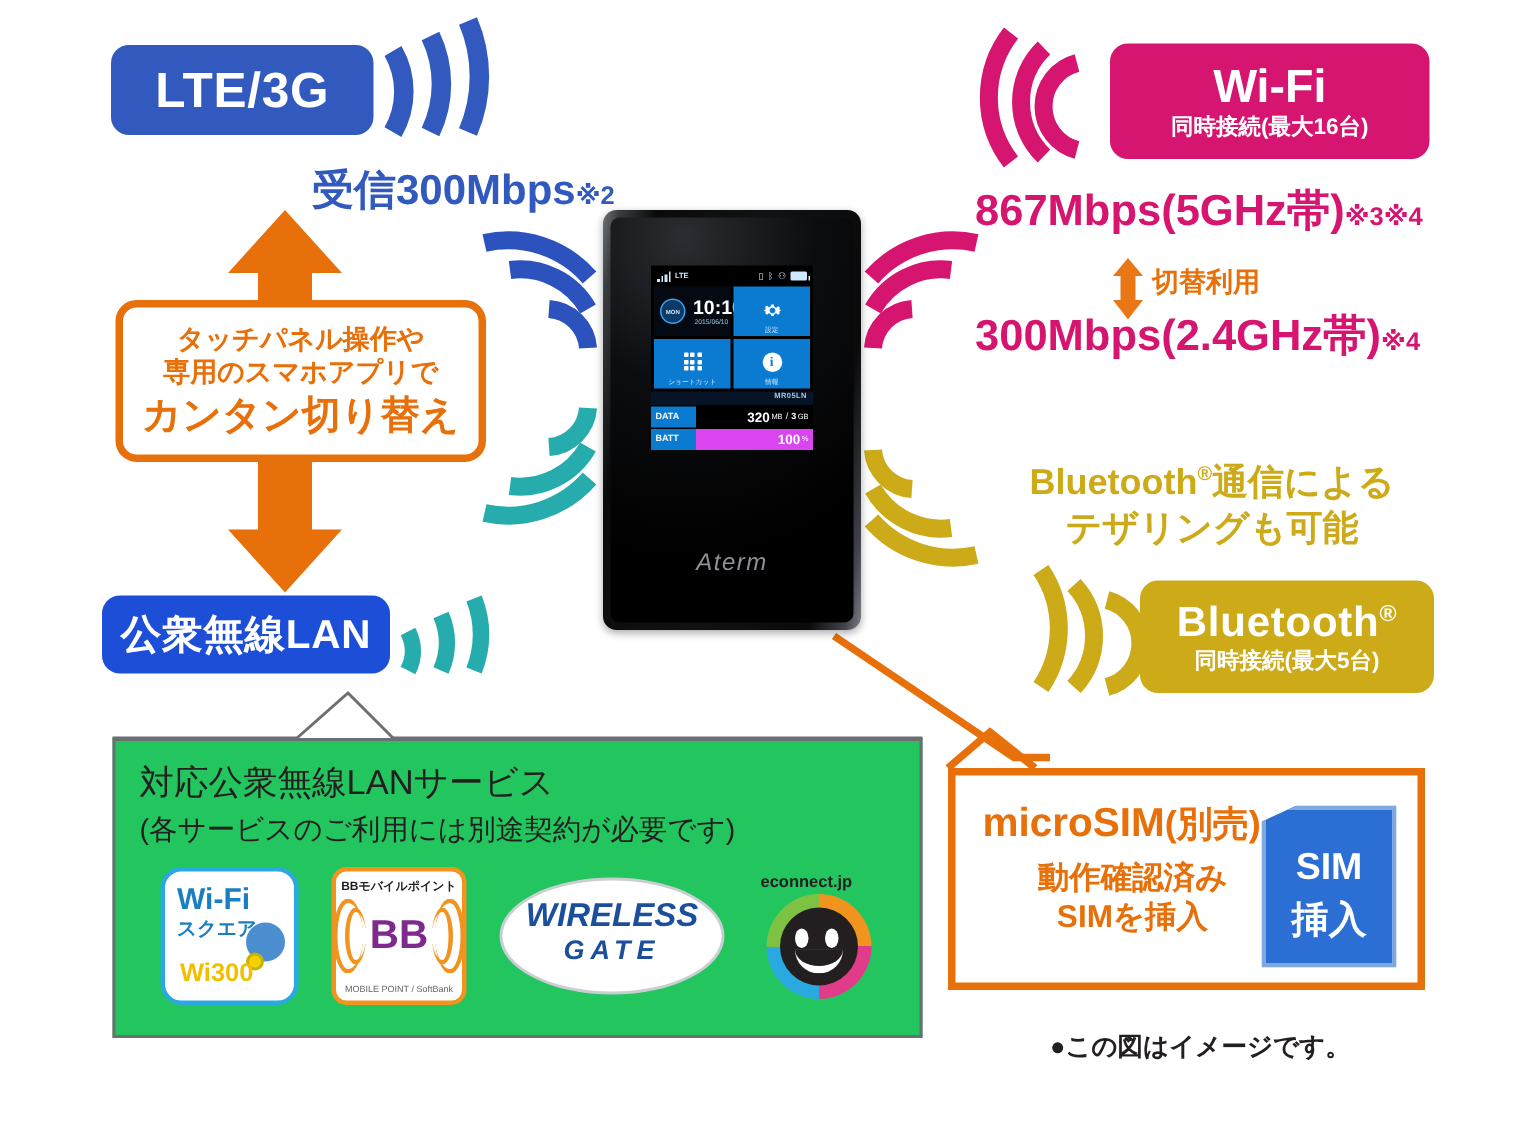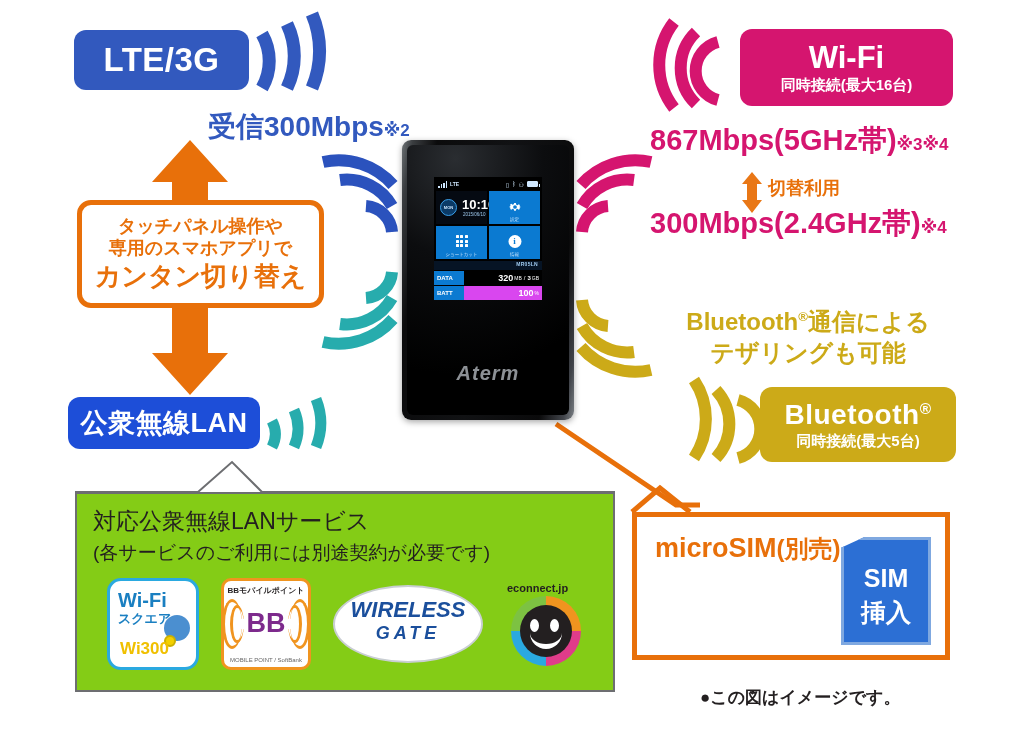--- a/index.html
+++ b/index.html
@@ -66,21 +66,21 @@
     border: 5px solid #e8700a; border-radius: 14px; background: #fff;
     display: flex; flex-direction: column; align-items: center; justify-content: center;
     text-align: center; line-height: 1.18;
   }
   #touch-box .l1, #touch-box .l2 { font-size: 18px; color: #e8700a; font-weight: bold; }
   #touch-box .l3 { font-size: 26px; color: #e8700a; font-weight: bold; margin-top: 2px; }
 
   
   #svc-box {
     left: 75px; top: 492px; width: 540px; height: 200px;
-    border: 2px solid #6d6e71; background: #84cc16;
+    border: 2px solid #6d6e71; background: #22c55e;
     padding: 12px 16px 8px 16px;
   }
   #svc-title { font-size: 23px; color: #231f20; }
   #svc-sub { font-size: 19px; color: #231f20; margin-top: 3px; }
   #svc-logos { display: flex; align-items: center; gap: 22px; margin-top: 12px; padding-left: 14px; }
 
   
   .logo1 { width: 92px; height: 92px; border-radius: 14px; border: 3px solid #2aa9e0;
            background: #fff; position: relative; overflow: hidden; }
   .logo1 .wf { position:absolute; left:8px; top:8px; font-size:20px; font-weight:bold; color:#1a7fc1; }
@@ -141,21 +141,21 @@
                   font-weight:bold; color:#fff; }
 
   
   #device { left: 402px; top: 140px; width: 172px; height: 280px;
             border-radius: 9px; position: absolute;
             background: linear-gradient(100deg,#6f7477 0%,#3a3d40 5%,#0b0b0c 16%,#111214 50%,#0a0a0b 84%,#41444a 95%,#7d8287 100%);
             box-shadow: 0 2px 6px rgba(0,0,0,.35); padding: 5px; }
   #device-inner { width:100%; height:100%; border-radius:6px;
                   background: radial-gradient(120% 80% at 30% 5%, #2a2d31 0%, #0c0d0f 45%, #000 100%); position:relative; }
   #brand { position:absolute; left:0; right:0; bottom:30px; text-align:center; color:#8d9196;
-           font-size:20px; font-style:italic; letter-spacing:1px;font-weight:bold; }
+           font-size:16px; font-style:italic; letter-spacing:1px; }
 
   
   #screen { position:absolute; left:27px; top:32px; width:108px; height:120px; background:#000;
             font-size:6px; color:#fff; }
   #statusbar { height:14px; display:flex; align-items:center; gap:3px; padding:0 4px; }
   .bars { display:flex; align-items:flex-end; gap:1px; height:7px; }
   .bars i { display:block; width:1.5px; background:#cfe8ff; }
   .bars i:nth-child(1){height:2px} .bars i:nth-child(2){height:3.5px}
   .bars i:nth-child(3){height:5px} .bars i:nth-child(4){height:7px}
   #lte-txt { font-size:5px; color:#cfe8ff; font-weight:bold; }
@@ -434,20 +434,24 @@
         </span>
       </div>
 
     </div>
   </div>
 
   <div id="sim-box">
     <div id="sim-title">
       <span>microSIM</span><span class="p">(別売)</span>
     </div>
+    <div id="sim-sub">
+      <div>動作確認済み</div>
+      <div>SIMを挿入</div>
+    </div>
     <div id="sim-card">
       <div class="l1">SIM</div>
       <div class="l2">挿入</div>
     </div>
   </div>
 
   <div class="lbl" id="image-note">●この図はイメージです。</div>
 
 </div>
 

